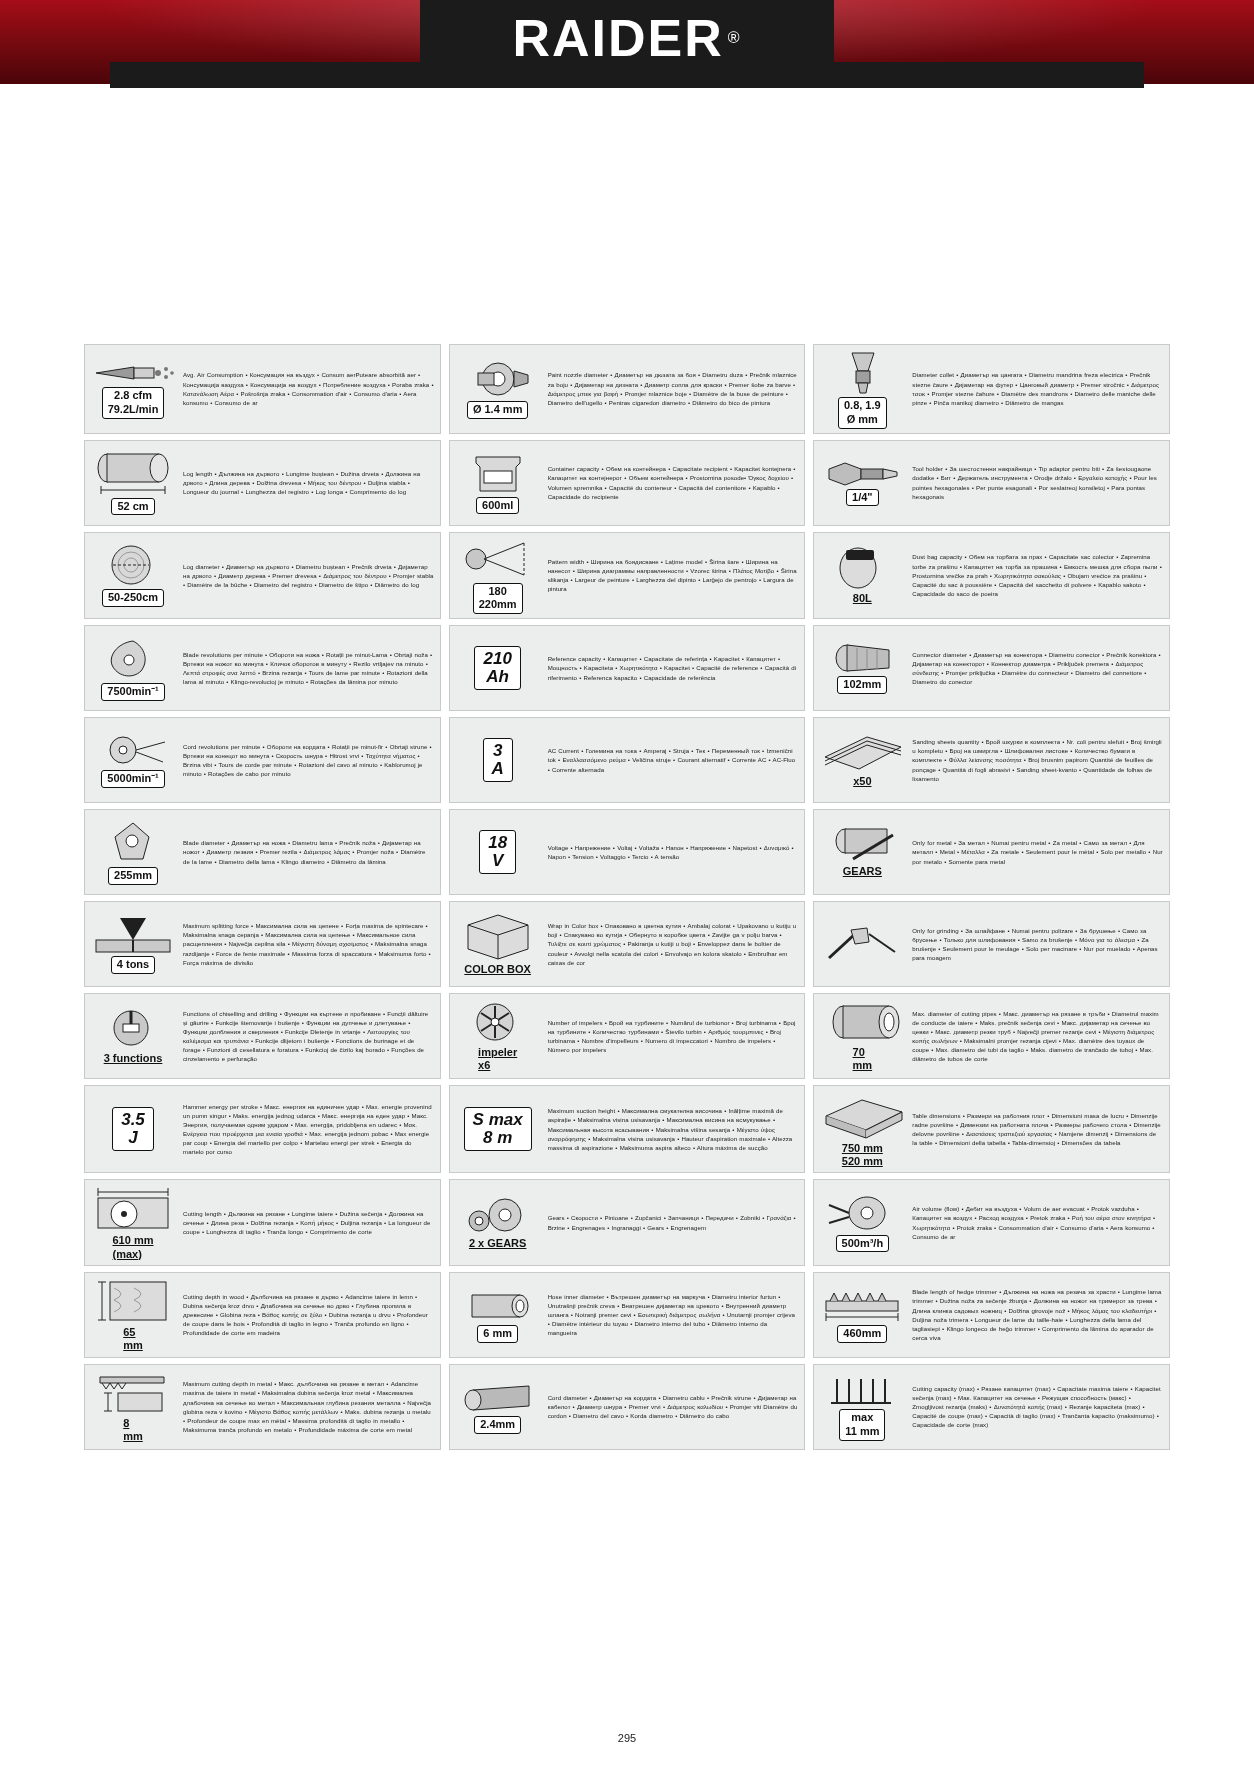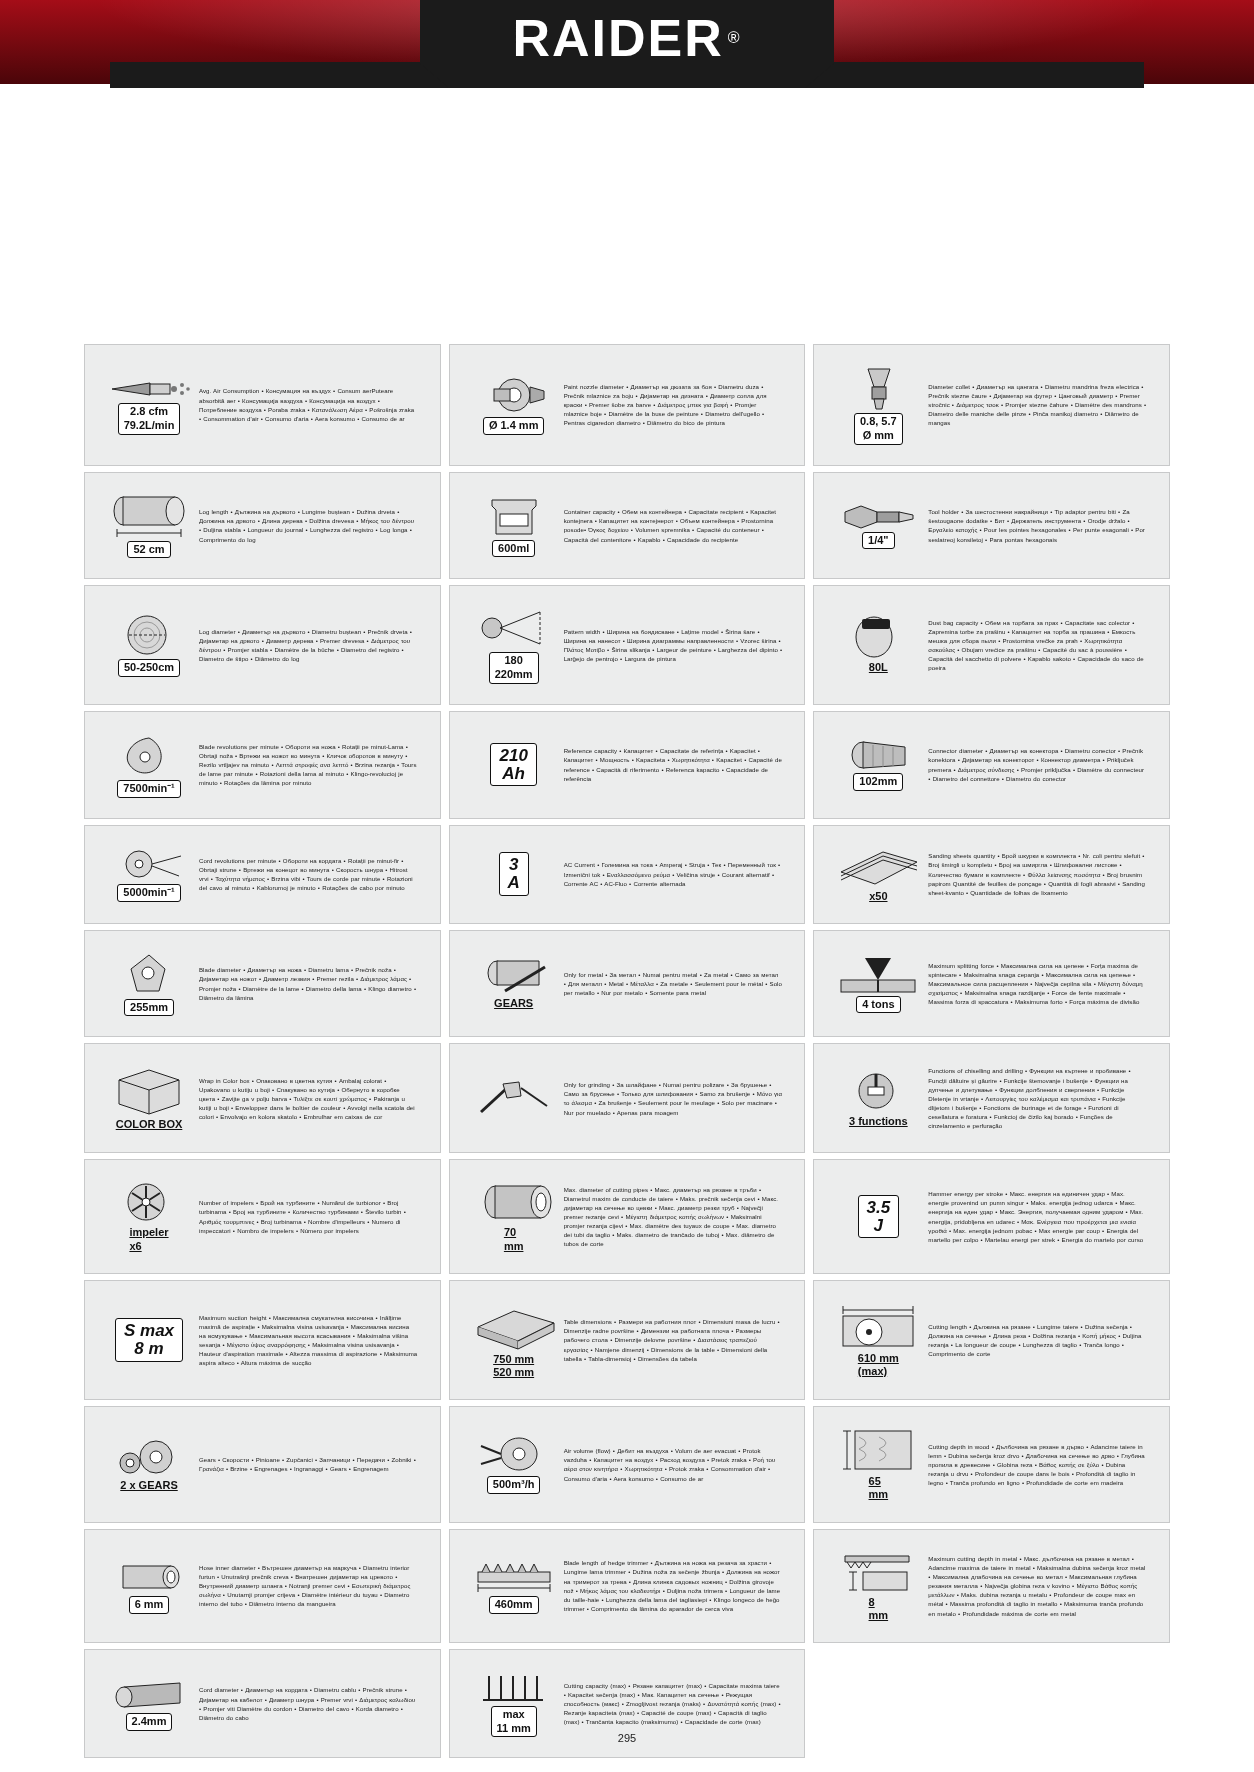--- a/index.html
+++ b/index.html
@@ -85,21 +85,21 @@
     display: grid;
     grid-template-columns: repeat(3, 1fr);
     gap: 6px 8px;
   }
   .cell {
     background: #eceded;
     border: 1px solid #c8c9ca;
     display: flex;
     align-items: stretch;
     min-height: 86px;
-    padding: 16px;
+    padding: 0;
     box-sizing: border-box;
   }
   .cell-icon {
     width: 96px;
     min-width: 96px;
     display: flex;
     align-items: center;
     justify-content: center;
     padding: 4px 2px;
     box-sizing: border-box;
@@ -215,21 +215,21 @@
     </div>
     <div class="cell">
       <div class="cell-icon">
         <div class="icon-wrap">
           <svg class="pic" width="80" height="48" viewBox="0 0 80 48" xmlns="http://www.w3.org/2000/svg">
             <path d="M30 4 L52 4 L46 22 L36 22 Z" fill="#c9c9c9" stroke="#222"></path>
             <rect x="34" y="22" width="14" height="12" fill="#9f9f9f" stroke="#222"></rect>
             <path d="M36 34 L46 34 L44 44 L38 44 Z" fill="#bfbfbf" stroke="#222"></path>
           </svg>
           <div class="val-box">
-            <div>0.8, 5.7</div>
+            <div>0.8, 1.9</div>
             <div>Ø mm</div>
           </div>
         </div>
       </div>
       <div class="cell-text">Diameter collet • Диаметър на цангата • Diametru mandrina freza electrica • Prečnik stezne čaure • Дијаметар на футер • Цанговый диаметр • Premer stročnic • Διάμετρος τσοκ • Promjer stezne čahure • Diamètre des mandrons • Diametro delle maniche delle pinze • Pinĉa manikoj diametro • Diâmetro de mangas</div>
     </div>
     <div class="cell">
       <div class="cell-icon">
         <div class="icon-wrap">
           <svg class="pic" width="84" height="48" viewBox="0 0 84 48" xmlns="http://www.w3.org/2000/svg">
@@ -412,20 +412,31 @@
           <div class="val-box">
             <div>255mm</div>
           </div>
         </div>
       </div>
       <div class="cell-text">Blade diameter • Диаметър на ножа • Diametru lama • Prečnik noža • Дијаметар на ножот • Диаметр лезвия • Premer rezila • Διάμετρος λάμας • Promjer noža • Diamètre de la lame • Diametro della lama • Klingo diametro • Diâmetro da lâmina</div>
     </div>
     <div class="cell">
       <div class="cell-icon">
         <div class="icon-wrap">
+          <div class="val-box big">
+            <div>18</div>
+            <div>V</div>
+          </div>
+        </div>
+      </div>
+      <div class="cell-text">Voltage • Напрежение • Voltaj • Voltaža • Напон • Напряжение • Napetost • Δυναμικό • Napon • Tension • Voltaggio • Tercio • A tensão</div>
+    </div>
+    <div class="cell">
+      <div class="cell-icon">
+        <div class="icon-wrap">
           <svg class="pic" width="78" height="40" viewBox="0 0 78 40" xmlns="http://www.w3.org/2000/svg">
             <ellipse cx="22" cy="16" rx="9" ry="12" fill="#d8d8d8" stroke="#222"></ellipse>
             <path d="M22 4 L64 4 L64 28 L22 28 Z" fill="#c9c9c9" stroke="#222"></path>
             <path d="M30 34 L70 10" stroke="#222" stroke-width="3"></path>
           </svg>
           <div class="val-plain">
             <div>GEARS</div>
           </div>
         </div>
       </div>

